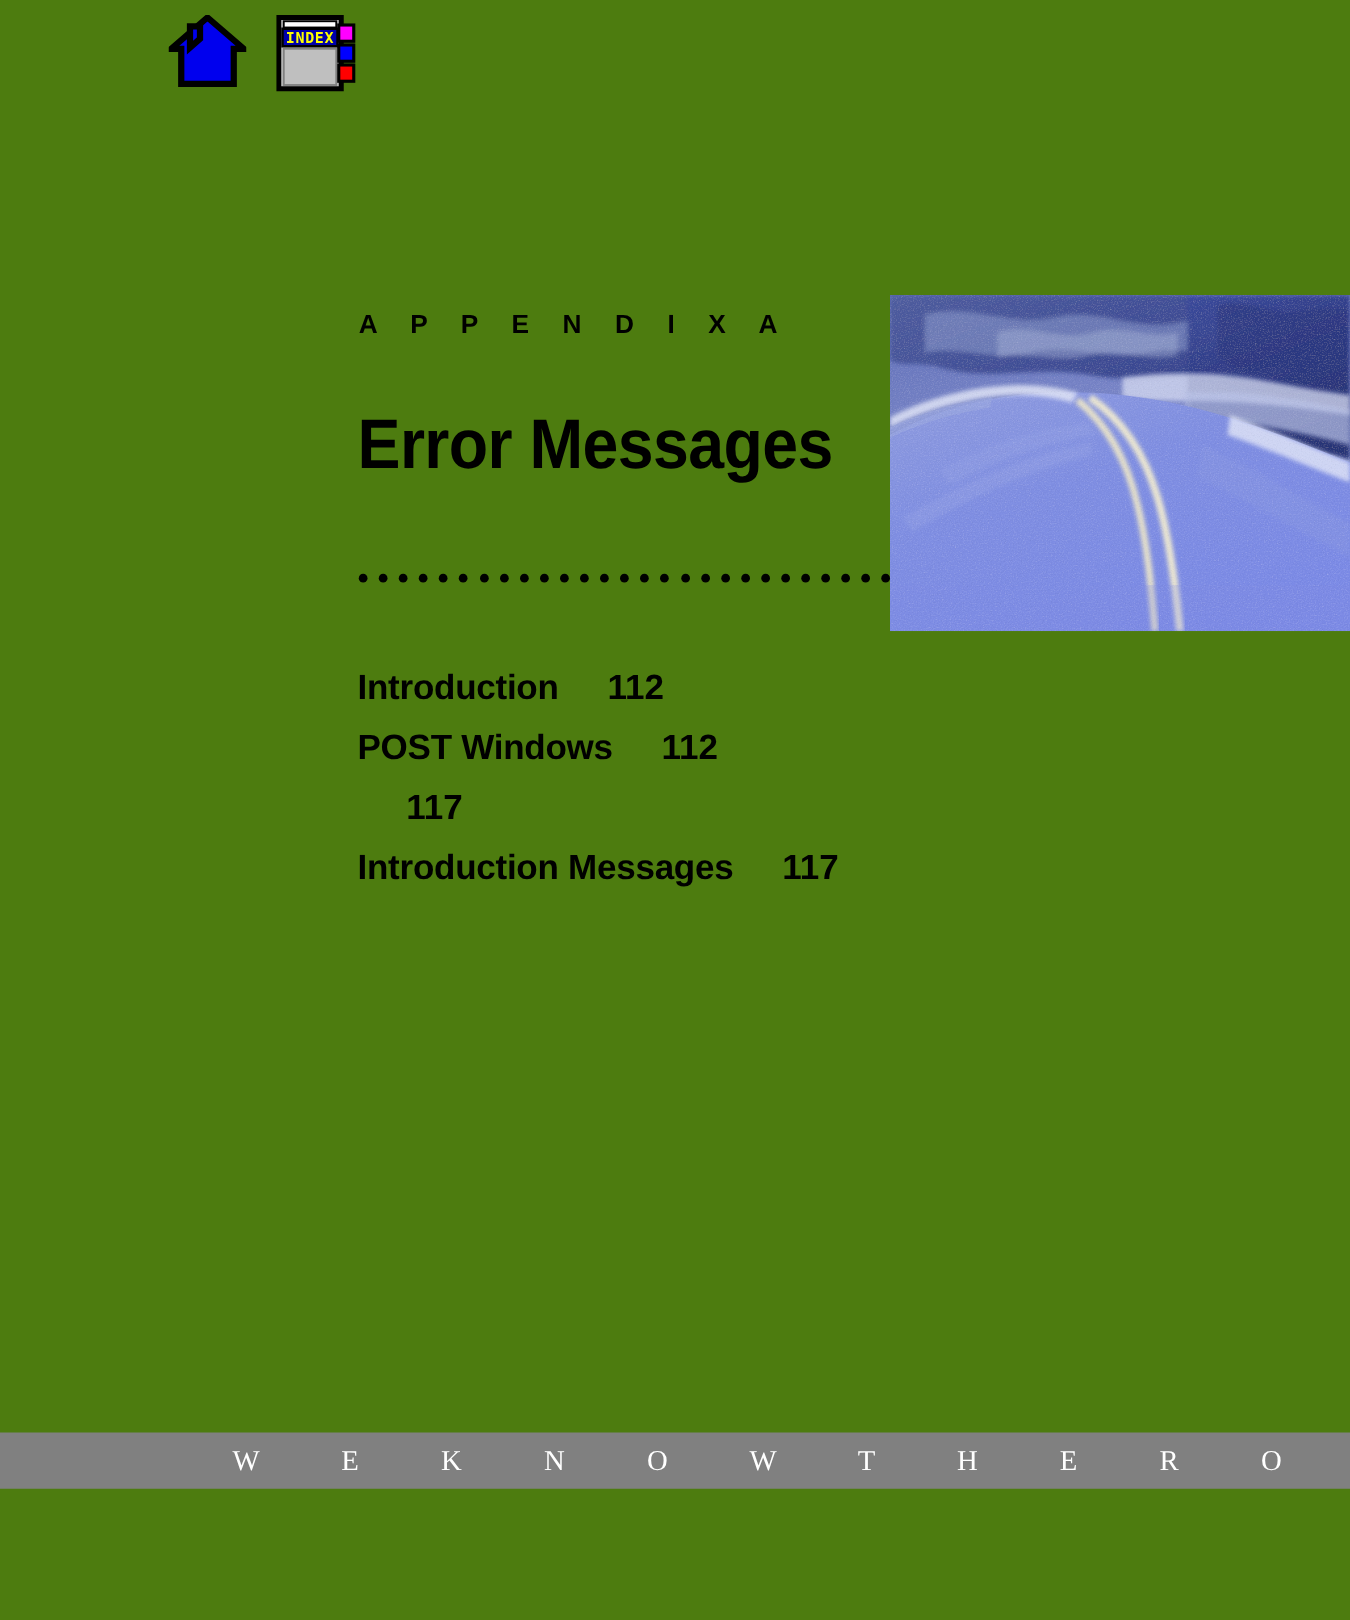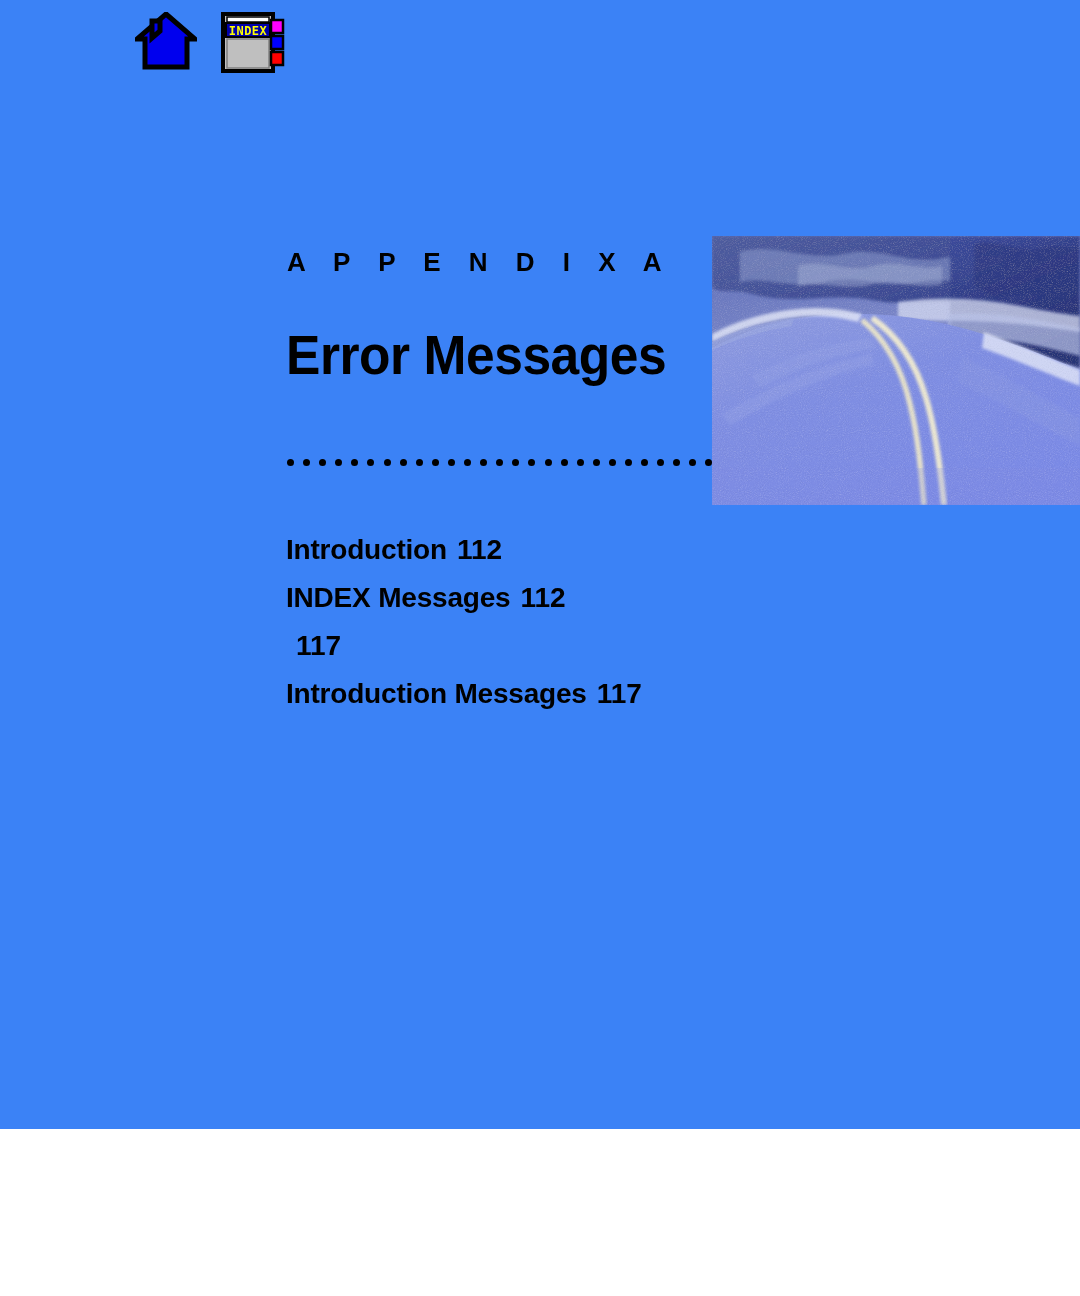--- a/index.html
+++ b/index.html
@@ -7,22 +7,22 @@
     padding: 0;
     background: #ffffff;
   }
   body {
     font-family: "Liberation Sans", sans-serif;
     -webkit-font-smoothing: antialiased;
   }
   .page {
     position: relative;
     width: 1080px;
-    height: 1129px;
-    background: #3b82f6;
+    height: 1296px;
+    background: #4d7c0f;
     overflow: hidden;
   }
 
   
   .nav-icons {
     position: absolute;
     left: 135px;
     top: 12px;
     display: flex;
     align-items: flex-start;
@@ -37,21 +37,21 @@
     display: block;
     width: 66px;
     height: 62px;
   }
 
   
   .appendix-label {
     position: absolute;
     left: 287px;
     top: 249px;
-    font-size: 26px;
+    font-size: 21px;
     font-weight: bold;
     letter-spacing: 10.5px;
     color: #000000;
     line-height: 1;
     font-family: "Liberation Sans", sans-serif;
     white-space: nowrap;
   }
   .chapter-title {
     position: absolute;
     left: 286px;
@@ -112,21 +112,21 @@
     font-weight: bold;
     color: #000000;
     line-height: 1.15;
     white-space: nowrap;
     font-family: "Liberation Sans", sans-serif;
   }
   .toc-entry .toc-title {
     letter-spacing: -0.2px;
   }
   .toc-entry .toc-page {
-    margin-left: 10px;
+    margin-left: 39px;
   }
 
   
   .footer-bar {
     position: absolute;
     left: 0;
     top: 1146px;
     width: 1080px;
     height: 45px;
     background: #808080;
@@ -289,21 +289,21 @@
   </div>
 
   <nav class="toc">
 
     <div class="toc-entry">
       <span class="toc-title">Introduction</span>
       <span class="toc-page">112</span>
     </div>
 
     <div class="toc-entry">
-      <span class="toc-title">INDEX Messages</span>
+      <span class="toc-title">POST Windows</span>
       <span class="toc-page">112</span>
     </div>
 
     <div class="toc-entry">
       <span class="toc-page">117</span>
     </div>
 
     <div class="toc-entry">
       <span class="toc-title">Introduction Messages</span>
       <span class="toc-page">117</span>

